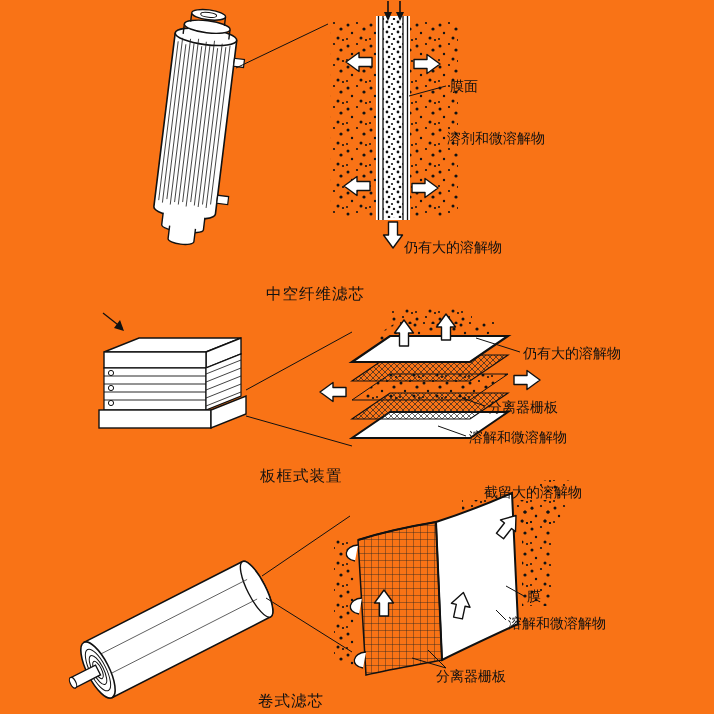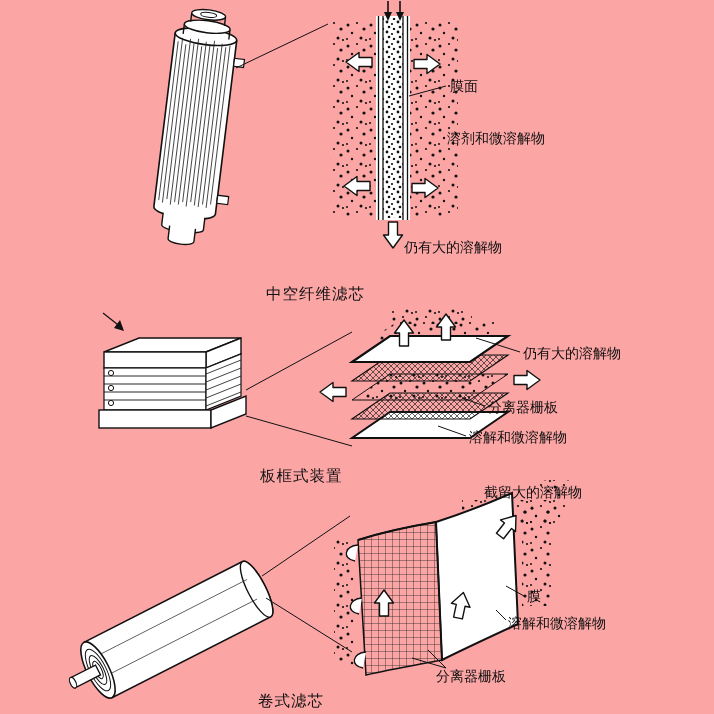--- a/index.html
+++ b/index.html
@@ -1,16 +1,16 @@
 <!DOCTYPE html>
 <html><head>
 <meta charset="utf-8">
 <style>
   html,body{margin:0;padding:0;background:#ffffff;}
-  .canvas{position:relative;width:714px;height:714px;background:#fca5a5;overflow:hidden;
+  .canvas{position:relative;width:714px;height:714px;background:#f97316;overflow:hidden;
           font-family:"Liberation Sans","DejaVu Sans",sans-serif;}
   svg{display:block;}
   text{fill:#111;font-family:"Liberation Sans","DejaVu Sans",sans-serif;}
   .lbl{font-size:14px;}
   .cap{font-size:15.5px;letter-spacing:1px;}
 </style>
 </head>
 <body>
 
 <div class="canvas">

